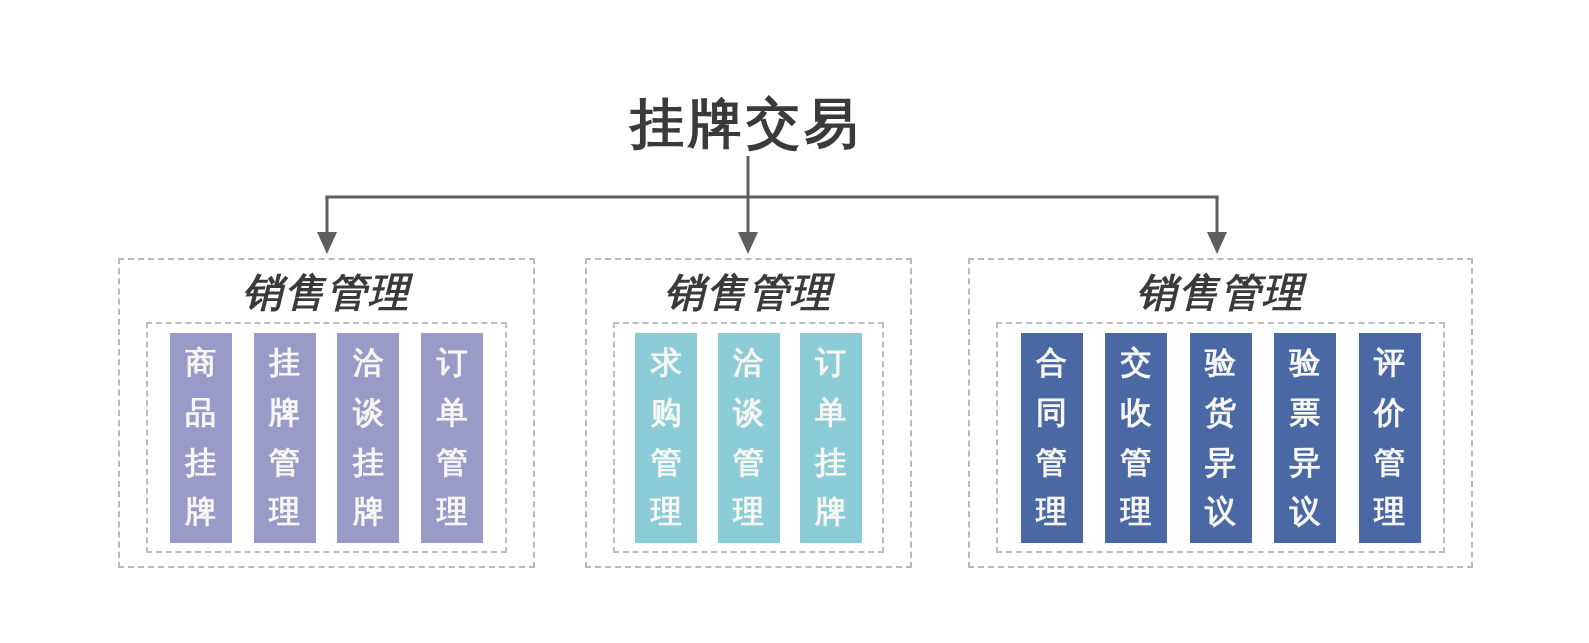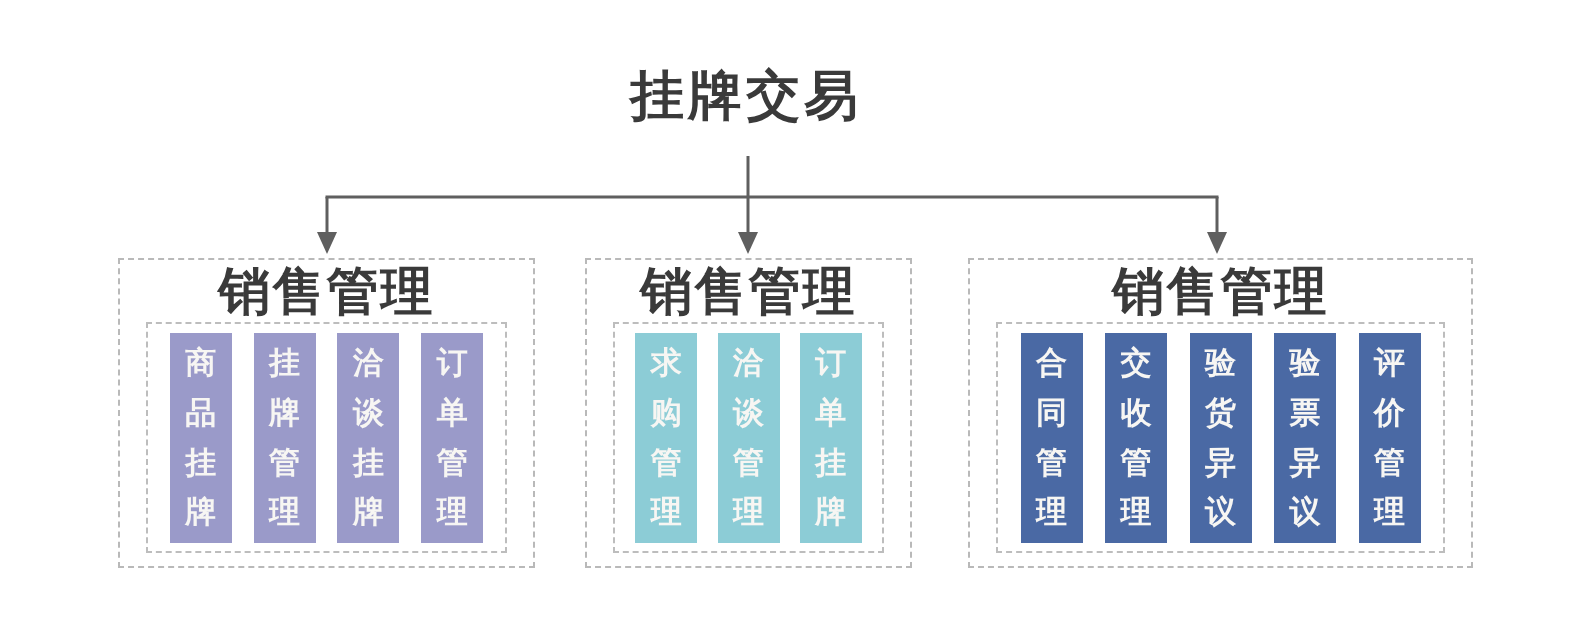--- a/index.html
+++ b/index.html
@@ -11,21 +11,21 @@
   .canvas {
     position: relative;
     width: 1589px;
     height: 643px;
     background: #ffffff;
     overflow: hidden;
   }
   .diagram-title {
     position: absolute;
     left: 746px;
-    top: 60px;
+    top: 88px;
     transform: translateX(-50%);
     font-size: 54px;
     font-weight: 700;
     color: #3a3a3a;
     letter-spacing: 4px;
     white-space: nowrap;
   }
   .connectors {
     position: absolute;
     left: 0;
@@ -51,25 +51,26 @@
     padding: 2px 26px 13px 26px;
   }
   .group-box.g1 { left: 118px; width: 417px; }
   .group-box.g2 { left: 585px; width: 327px; }
   .group-box.g3 { left: 968px; width: 505px; }
   .group-header {
     height: 60px;
     display: flex;
     align-items: center;
     justify-content: center;
-    font-size: 52px;
+    font-size: 40px;
     font-weight: 700;
     color: #3a3a3a;
     letter-spacing: 2px;
     flex: 0 0 auto;
+    font-style: italic;
   }
   .group-inner {
     flex: 1 1 auto;
     border: 2px dashed #bdbdbd;
     display: flex;
     align-items: center;
     justify-content: space-evenly;
   }
   .module-bar {
     width: 62px;

